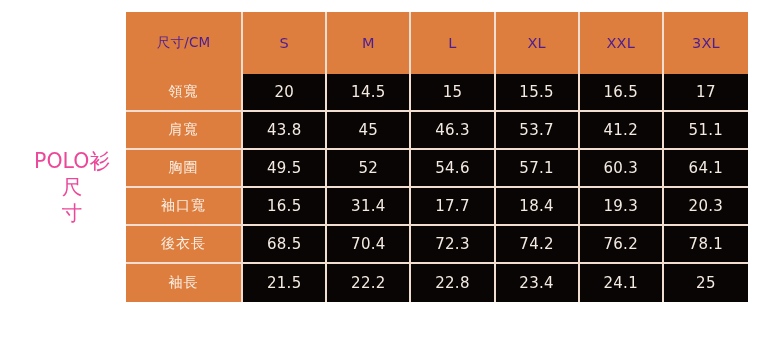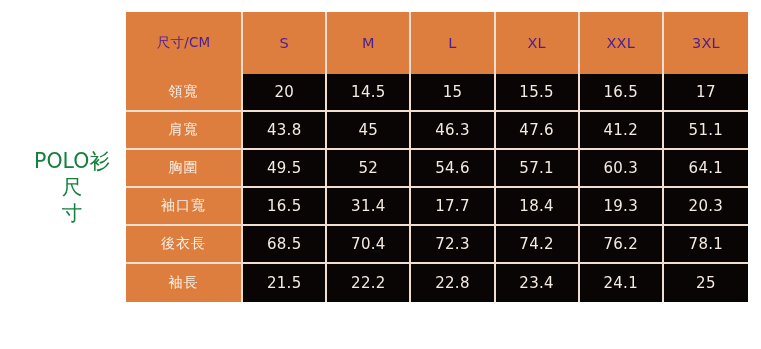--- a/index.html
+++ b/index.html
@@ -21,21 +21,21 @@
     background: #ffffff;
   }
 
   
   #side-label {
     position: absolute;
     left: 0px;
     top: 148px;
     width: 144px;
     text-align: center;
-    color: #15803d;
+    color: #ec4899;
     font-size: 20px;
     line-height: 26px;
     letter-spacing: 0px;
     font-family: "DejaVu Sans", "Liberation Sans", sans-serif;
   }
   #side-label .ln {
     display: block;
     white-space: nowrap;
   }
   #side-label .ln1 { font-size: 20.5px; }
@@ -139,21 +139,21 @@
         <td class="val">15</td>
         <td class="val">15.5</td>
         <td class="val">16.5</td>
         <td class="val">17</td>
       </tr>
       <tr>
         <th class="row-label">肩寬</th>
         <td class="val">43.8</td>
         <td class="val">45</td>
         <td class="val">46.3</td>
-        <td class="val">47.6</td>
+        <td class="val">53.7</td>
         <td class="val">41.2</td>
         <td class="val">51.1</td>
       </tr>
       <tr>
         <th class="row-label">胸圍</th>
         <td class="val">49.5</td>
         <td class="val">52</td>
         <td class="val">54.6</td>
         <td class="val">57.1</td>
         <td class="val">60.3</td>

